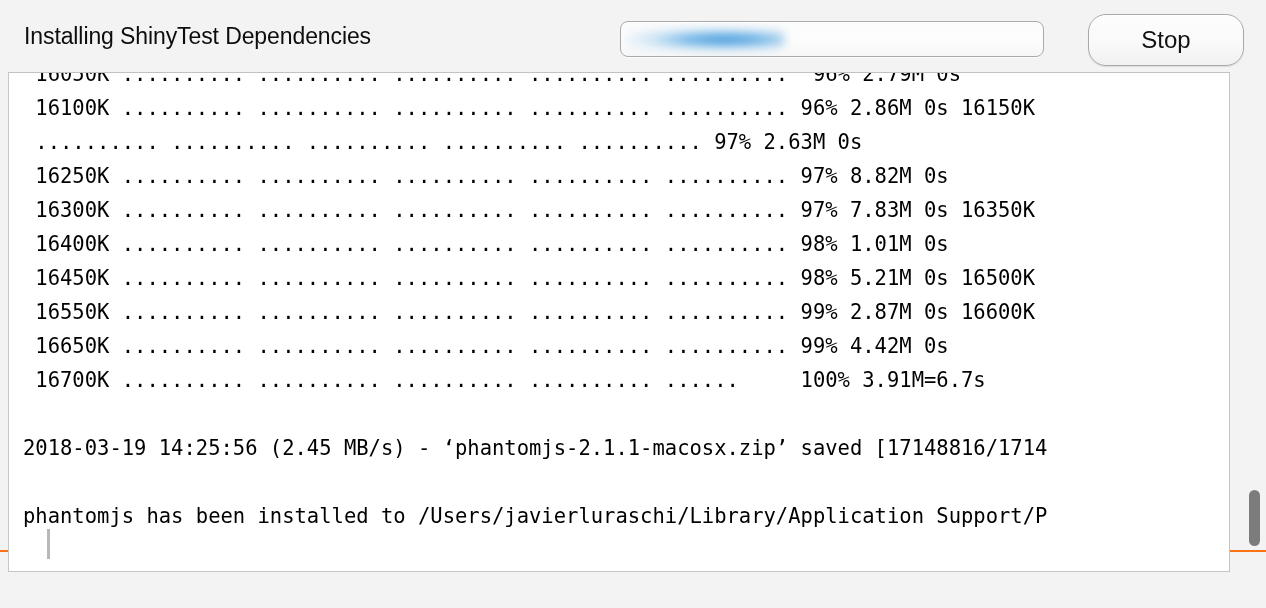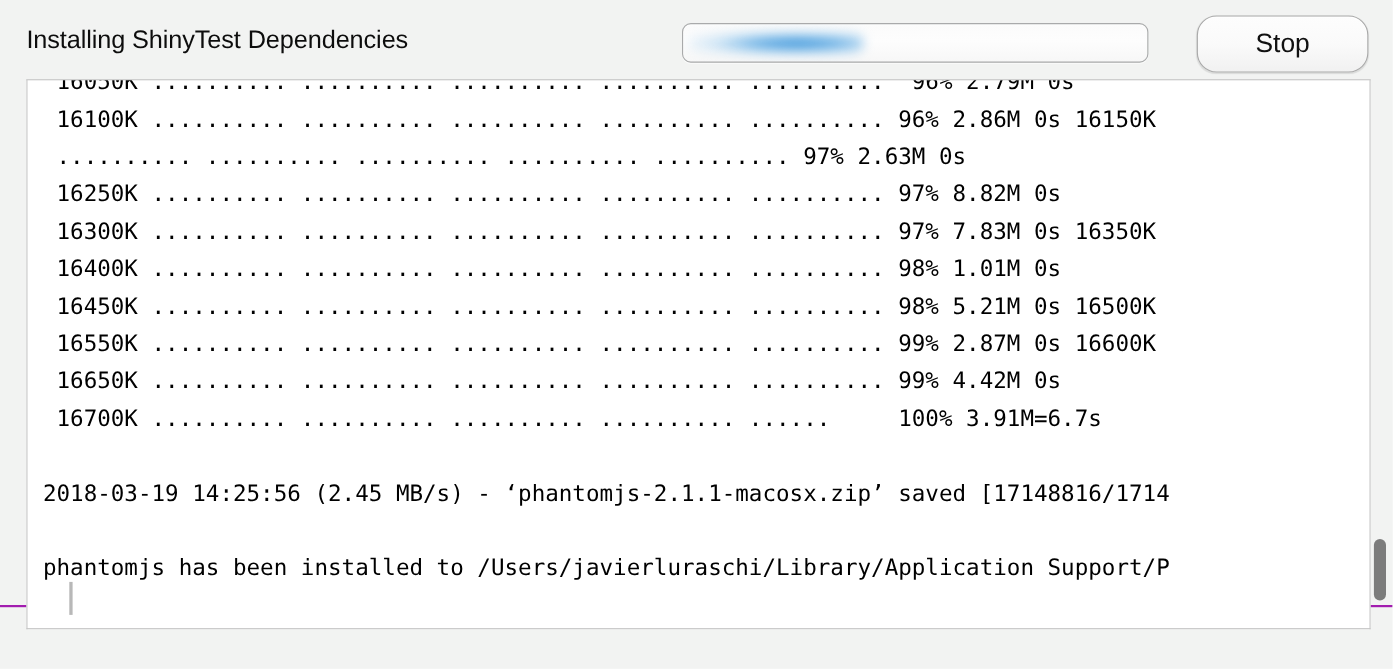--- a/index.html
+++ b/index.html
@@ -14,21 +14,21 @@
     background: #f2f3f2;
     font-family: "Liberation Sans", sans-serif;
     overflow: hidden;
   }
 
   #window {
     position: relative;
     width: 1266px;
     height: 552px;
     background: #f2f3f2;
-    border-bottom: 2px solid #a21caf;
+    border-bottom: 2px solid #f97316;
   }
 
   
   #header {
     position: absolute;
     left: 0; top: 0;
     width: 1266px;
     height: 72px;
   }
 
@@ -88,21 +88,21 @@
     color: #111;
     font-family: "Liberation Sans", sans-serif;
     cursor: default;
     padding: 0;
     line-height: 50px;
   }
 
   
   #console-frame {
     position: absolute;
-    left: 24px;
+    left: 8px;
     top: 72px;
     width: 1222px;
     height: 500px;
     background: #ffffff;
     border: 1px solid #c6c6c6;
     border-top-color: #c2c2c2;
     overflow: hidden;
   }
 
   #console-text {

